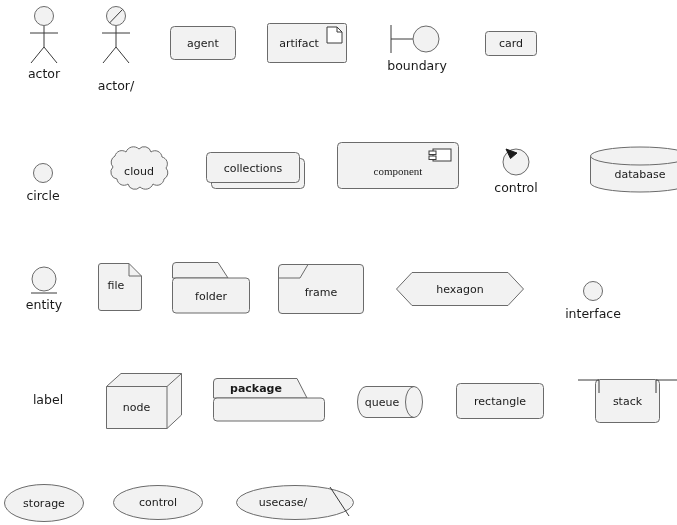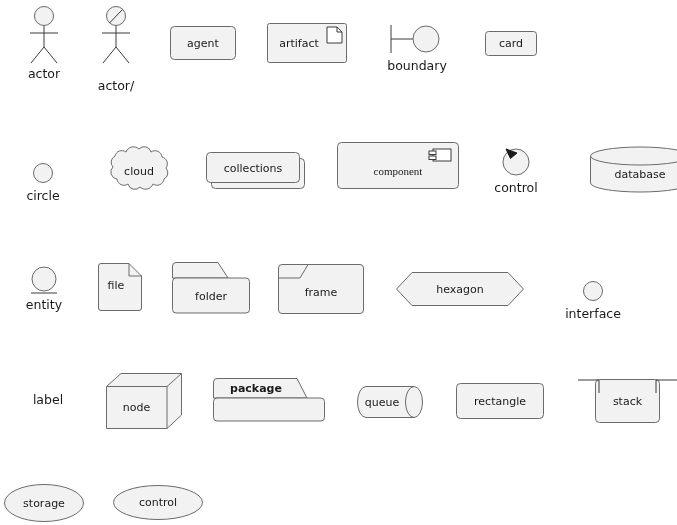--- a/index.html
+++ b/index.html
@@ -251,14 +251,21 @@
     <div class="inlbl" style="top:19px;width:80px;">storage</div>
   </div>
 
   <div class="item" style="left:113px;top:485px;">
     <svg width="90" height="35" viewBox="0 0 90 35">
       <ellipse cx="45" cy="17.5" rx="44.5" ry="17" class="fillg strk"></ellipse>
     </svg>
     <div class="inlbl" style="top:17px;width:90px;">control</div>
   </div>
 
+  <div class="item" style="left:236px;top:485px;">
+    <svg width="118" height="35" viewBox="0 0 118 35">
+      <ellipse cx="59" cy="17.5" rx="58.5" ry="17" class="fillg strk"></ellipse>
+      <line x1="94" y1="2" x2="113" y2="31" class="strkd"></line>
+    </svg>
+    <div class="inlbl" style="top:17px;width:100px;left:-3px;">usecase/</div>
+  </div>
 
 </div>
 
 </body></html>

